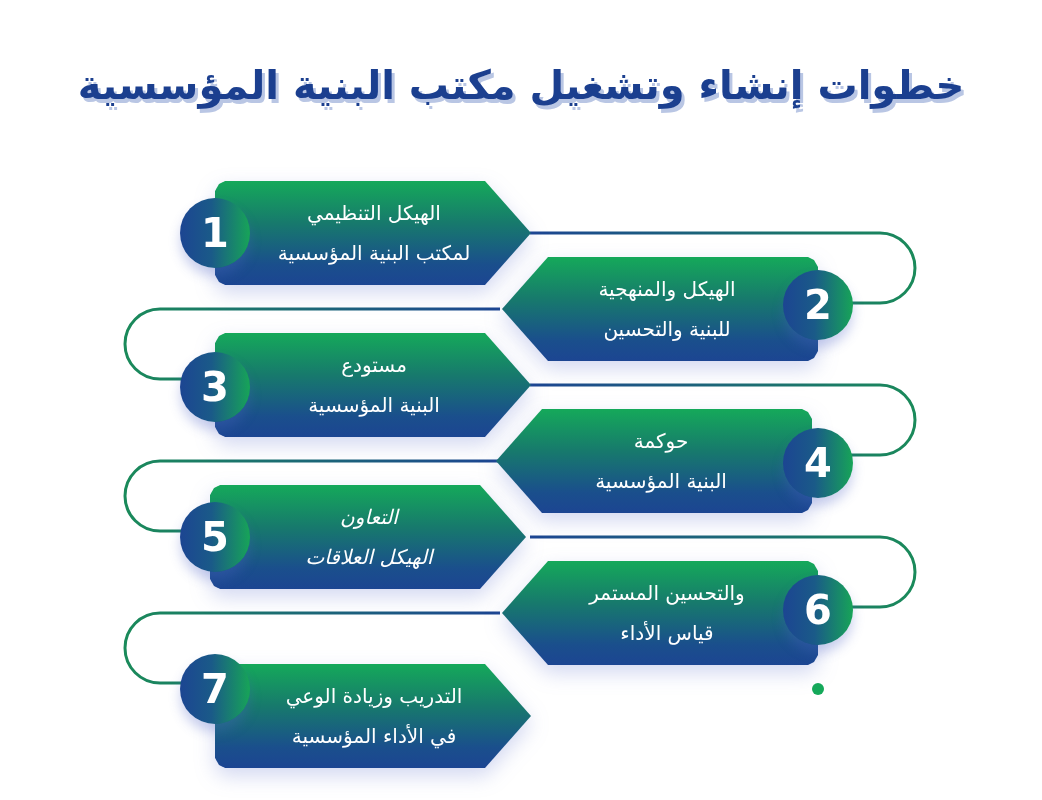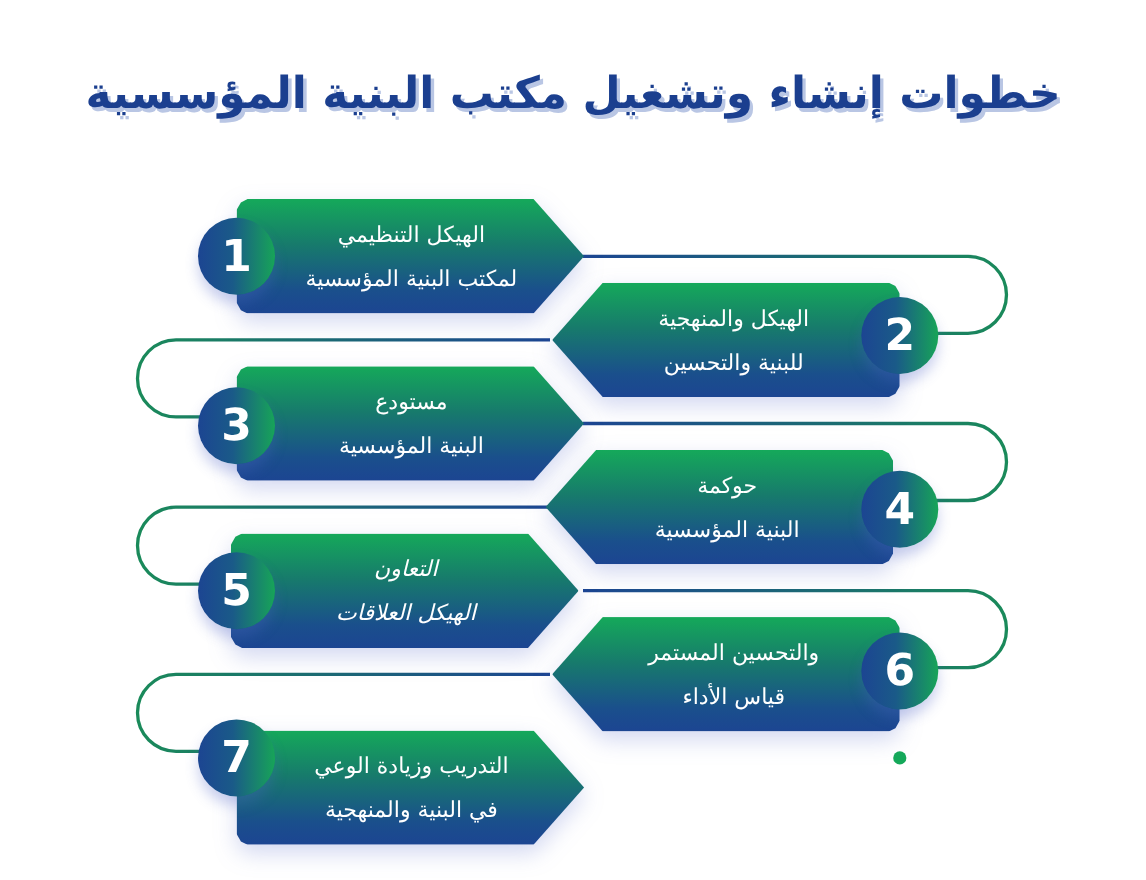--- a/index.html
+++ b/index.html
@@ -129,16 +129,16 @@
     <span>والتحسين المستمر</span>
     <span>قياس الأداء</span>
   </div>
 </div>
 <div class="circle" style="left:783px; top:575px;">6</div>
 
 <div class="card left" style="left:215px; top:637px;margin-top:27px;">
   <div class="shape"></div>
   <div class="txt">
     <span>التدريب وزيادة الوعي</span>
-    <span>في البنية والمنهجية</span>
+    <span>في الأداء المؤسسية</span>
   </div>
 </div>
 <div class="circle" style="left:180px; top:654px;">7</div>
 
 </body></html>

